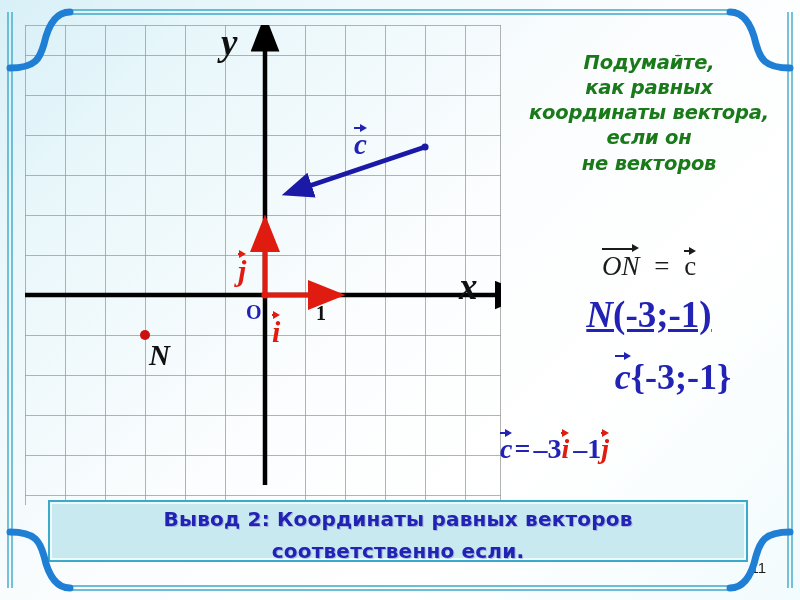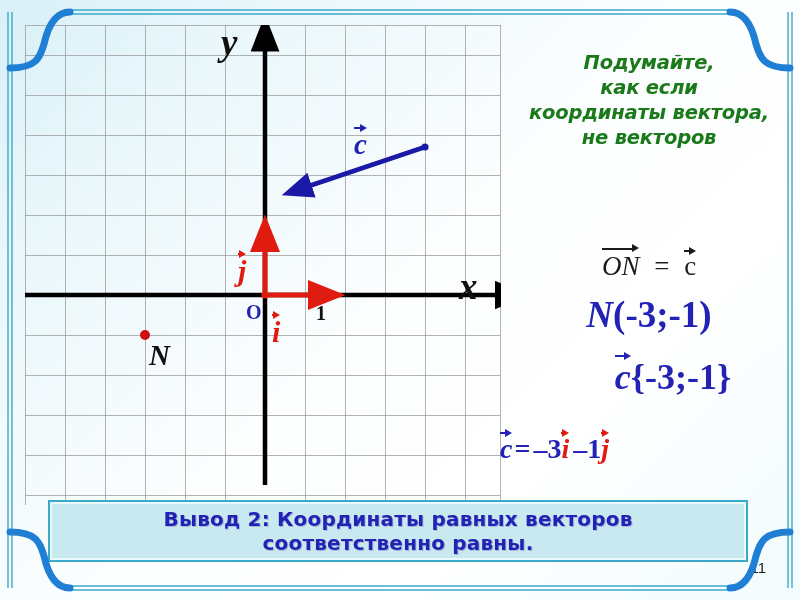--- a/index.html
+++ b/index.html
@@ -55,20 +55,21 @@
     font-size: 27px;
     color: #1b1b1b;
   }
   #f-n {
     left: 500px; top: 293px;
     width: 298px;
     text-align: center;
     font-size: 37px;
     font-weight: bold;
     color: #2222b4;
+    text-decoration: underline;
   }
   #f-cbrace {
     left: 500px; top: 353px;
     width: 298px;
     text-align: center;
     font-size: 36px;
     font-weight: bold;
     color: #2222b4;
     margin-left: 24px;
   }
@@ -126,20 +127,21 @@
     text-align: center;
   }
   #banner .bline {
     font-family: "DejaVu Sans", sans-serif;
     font-weight: bold;
     font-size: 20px;
     color: #2222b4;
     line-height: 1.22;
     letter-spacing: 0.2px;
     text-shadow: 1px 1px 0 rgba(140,140,200,0.55);
+    margin-top: 8px;
   }
 
   
   #pageno {
     position: absolute;
     right: 34px; bottom: 24px;
     font-family: "Liberation Sans", sans-serif;
     font-size: 15px;
     color: #1b1b1b;
   }
@@ -236,22 +238,23 @@
 
     <span class="plabel hat red" style="left:213px; top:226px; font-size:30px;"><span class="hatbar"></span><span>j</span></span>
 
     <span class="plabel hat blue" style="left:329px; top:100px; font-size:29px;"><span class="hatbar"></span><span>c</span></span>
 
     <span class="plabel" style="left:124px; top:314px; font-size:29px; color:#101010;">N</span>
   </div>
 
   <div id="question">
     <div>Подумайте,</div>
-    <div>как если</div>
+    <div>как равных</div>
     <div>координаты вектора,</div>
+    <div>если он</div>
     <div>не векторов</div>
   </div>
 
   <div class="formula" id="f-on">
     <span class="ovl"><span class="ital">O</span><span class="ital">N</span></span>
     <span style="margin:0 8px;">=</span>
     <span class="hat" style="font-style:normal;"><span class="hatbar"></span><span>c</span></span>
   </div>
 
   <div class="formula" id="f-n">
@@ -261,21 +264,21 @@
   <div class="formula" id="f-cbrace">
     <span class="hat ital"><span class="hatbar"></span><span>c</span></span><span>{-3;-1}</span>
   </div>
 
   <div class="formula" id="f-expand">
     <span class="hat ital"><span class="hatbar"></span><span>c</span></span><span style="margin:0 3px 0 2px;">=</span><span>–3</span><span class="hat ital red"><span class="hatbar"></span><span>i</span></span><span style="margin-left:4px;">–1</span><span class="hat ital red"><span class="hatbar"></span><span>j</span></span>
   </div>
 
   <div id="banner">
     <div class="bline">Вывод 2: Координаты равных векторов</div>
-    <div class="bline">соответственно равны.</div>
+    <div class="bline">соответственно если.</div>
   </div>
 
   <div id="pageno">11</div>
 
   <svg class="frame-svg" viewBox="0 0 800 600">
 
     <g stroke="#3ba9c9" stroke-width="1.4" fill="none">
       <path d="M8,12 L8,588"></path>
       <path d="M12,12 L12,588"></path>
       <path d="M792,12 L792,588"></path>

